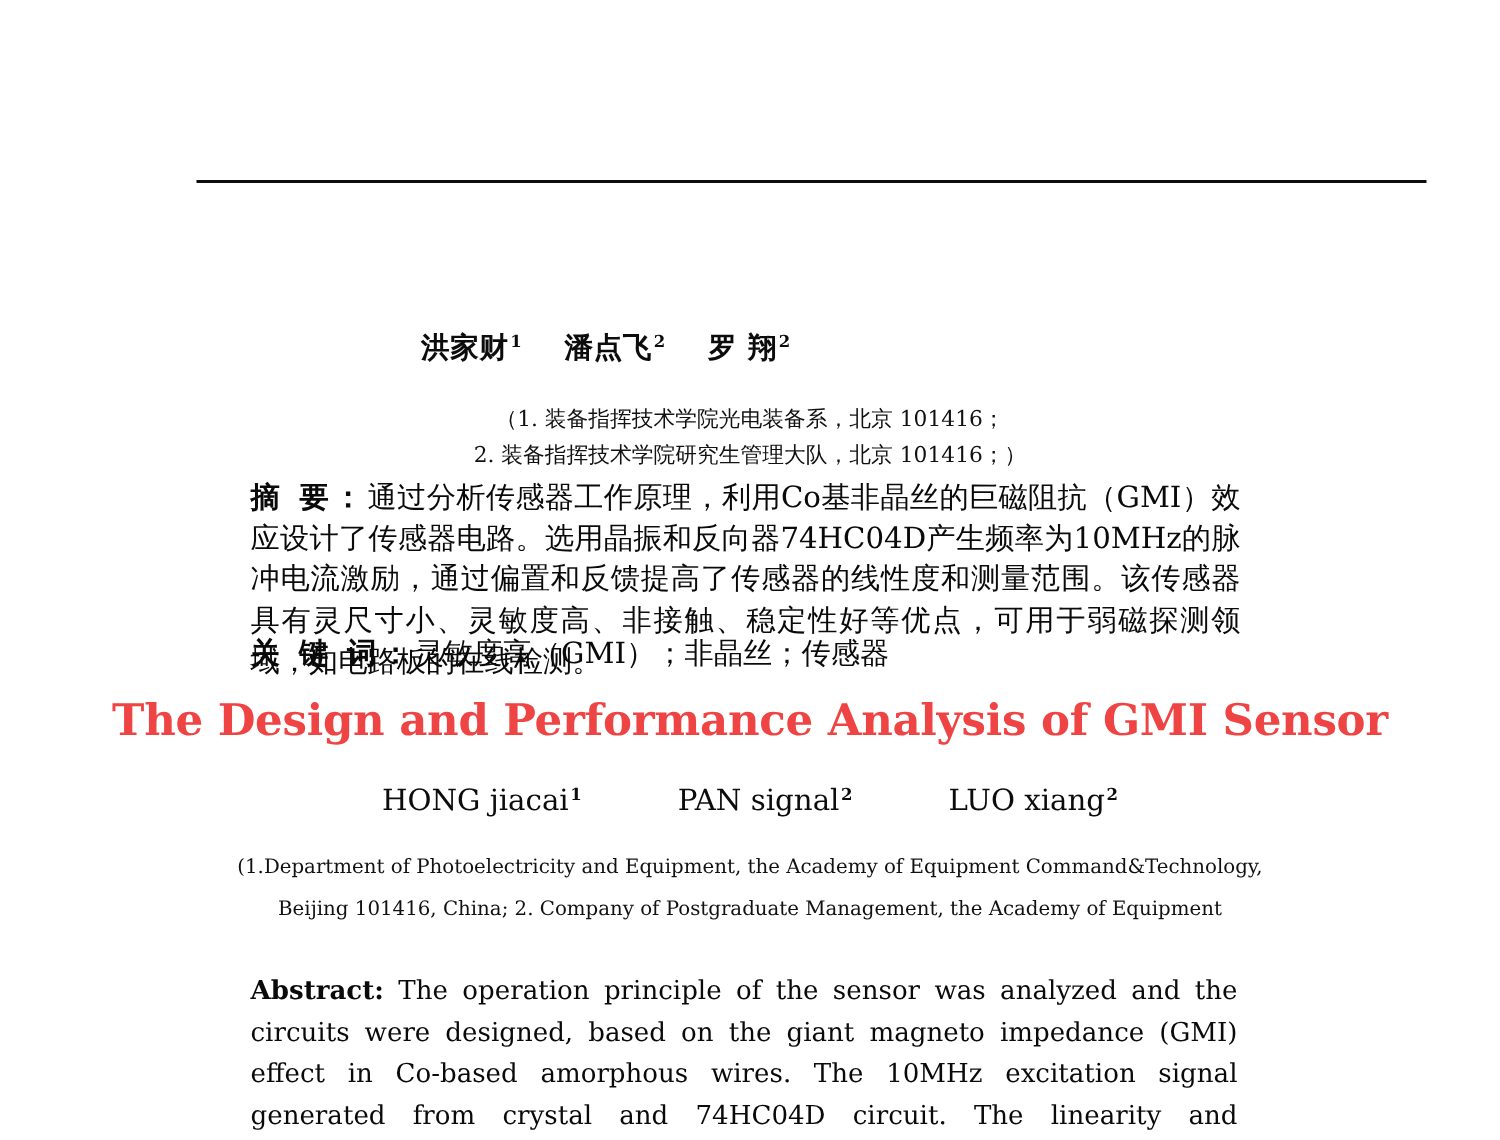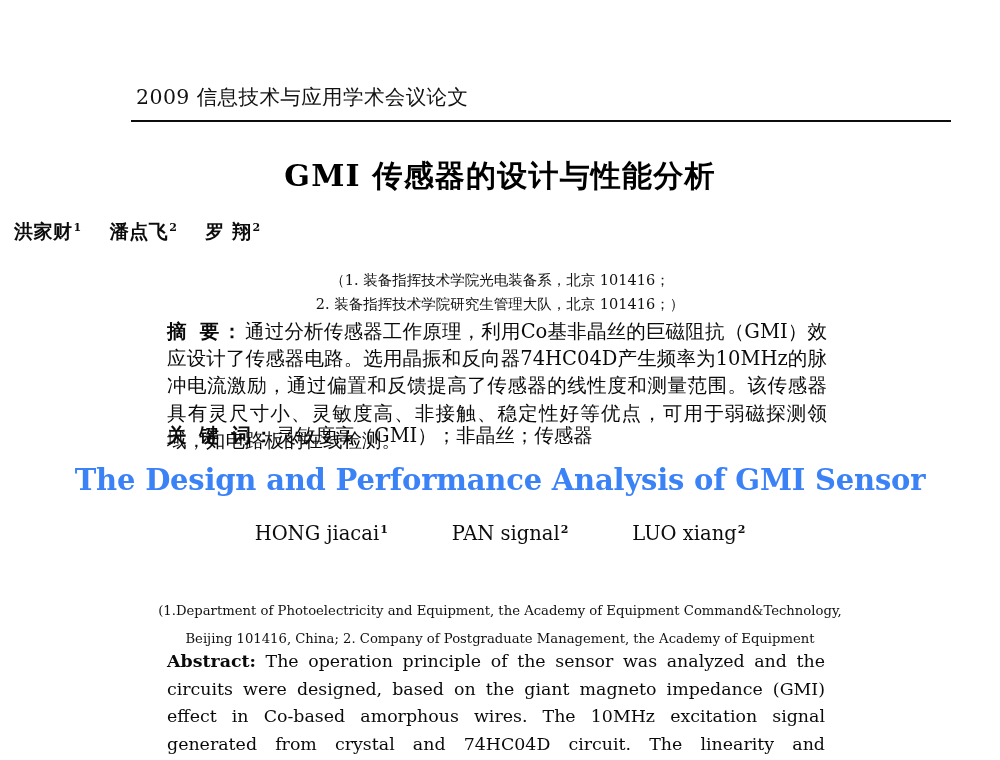--- a/index.html
+++ b/index.html
@@ -63,21 +63,21 @@
     letter-spacing: 1.2px;
     color: #000;
   }
 
   
   .cn-authors {
     position: absolute;
     left: 0;
     top: 219px;
     width: 808px;
-    text-align: left;
+    text-align: center;
     font-size: 19px;
     font-weight: bold;
     letter-spacing: 0.5px;
     color: #0c0c0c;
   }
   .cn-authors .au { margin: 0 14px; }
   sup.mark {
     font-size: 11px;
     vertical-align: super;
     font-weight: bold;
@@ -134,21 +134,21 @@
   
   .en-title {
     position: absolute;
     left: 0;
     top: 463px;
     width: 1000px;
     text-align: center;
     font-size: 29px;
     font-weight: bold;
     letter-spacing: -0.2px;
-    color: #3b82f6;
+    color: #ef4444;
   }
 
   
   .en-authors {
     position: absolute;
     left: 0;
     top: 522px;
     width: 1000px;
     text-align: center;
     font-size: 19.5px;
@@ -159,21 +159,20 @@
   
   .en-affils {
     position: absolute;
     left: 100px;
     top: 565px;
     width: 800px;
     text-align: center;
     font-size: 13.2px;
     line-height: 28px;
     color: #111;
-    margin-top: 32px;
   }
   .en-affils div { white-space: nowrap; }
 
   
   .en-abstract {
     position: absolute;
     left: 167px;
     top: 648px;
     width: 658px;
     font-size: 17.4px;
@@ -182,26 +181,22 @@
     color: #0a0a0a;
     word-spacing: 0.5px;
   }
   .en-abstract .lead { font-weight: bold; }
 </style>
 </head>
 <body>
 
 <div class="page">
 
-  <div class="running-head">
-    <div class="running-head-text">2009 信息技术与应用学术会议论文</div>
-  </div>
   <div class="head-rule"></div>
 
-  <div class="cn-title">GMI 传感器的设计与性能分析</div>
 
   <div class="cn-authors">
     <span class="au"><span>洪家财</span><sup class="mark">1</sup></span><span class="au"><span>潘点飞</span><sup class="mark">2</sup></span><span class="au"><span>罗 翔</span><sup class="mark">2</sup></span>
   </div>
 
   <div class="cn-affils">
     <div>（1. 装备指挥技术学院光电装备系，北京 101416；</div>
     <div>2. 装备指挥技术学院研究生管理大队，北京 101416；）</div>
   </div>
 

